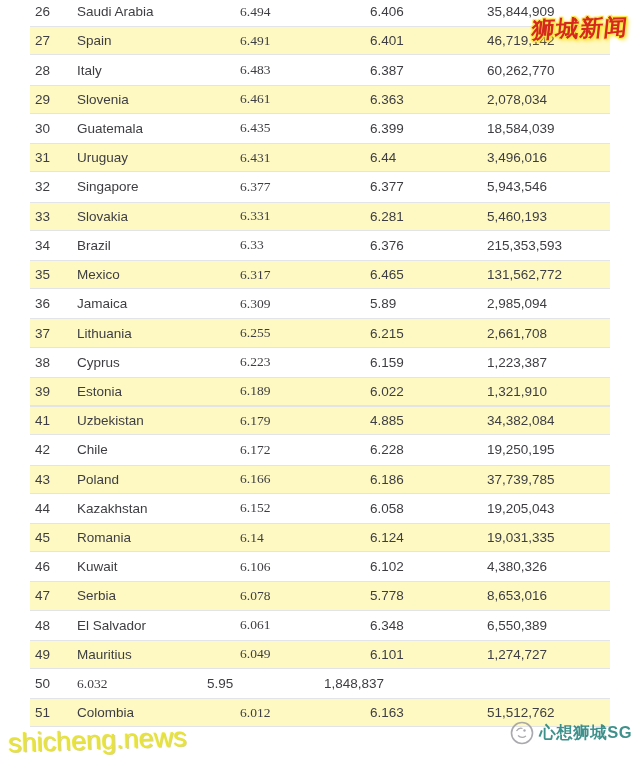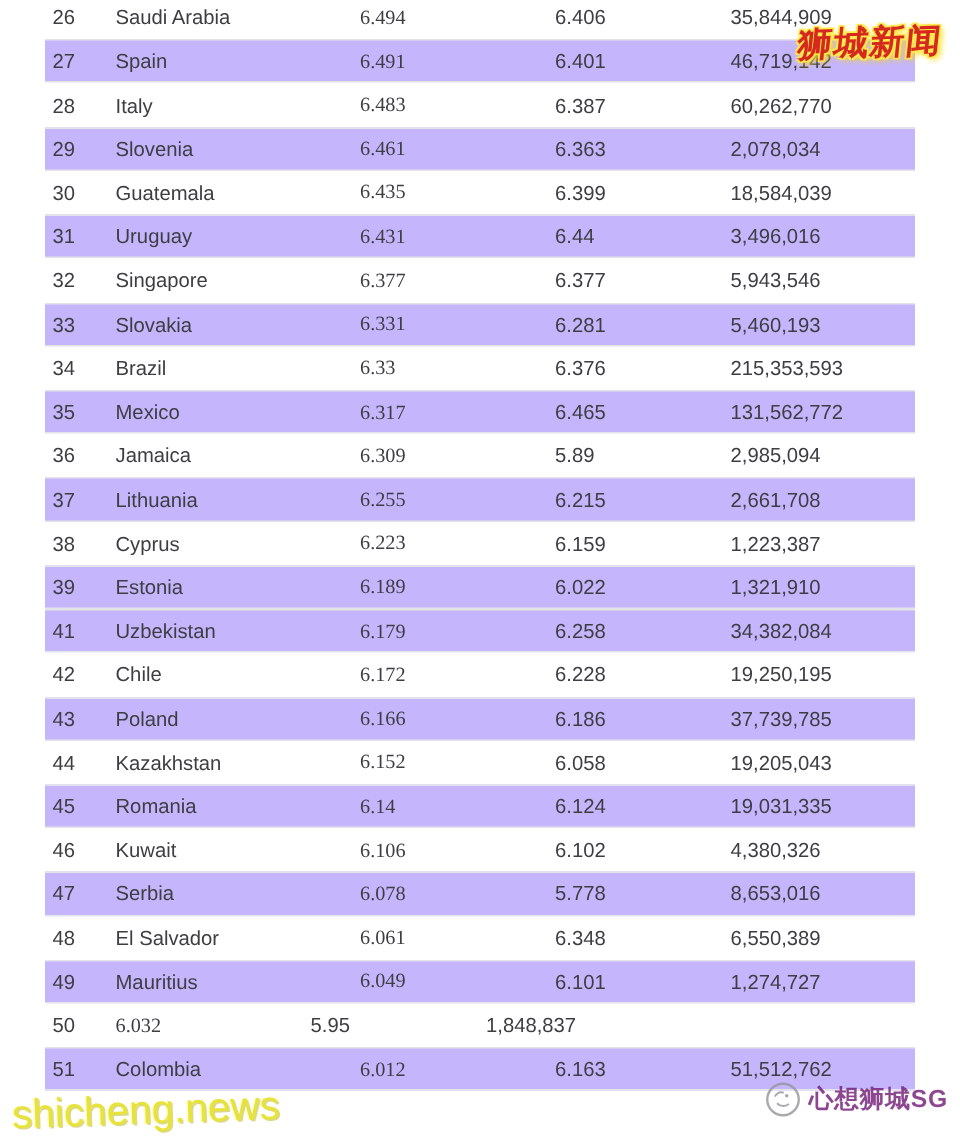--- a/index.html
+++ b/index.html
@@ -18,21 +18,21 @@
     position:absolute;left:30px;top:-3px;width:580px;
   }
   .row{
     display:flex;
     height:29.23px;
     box-sizing:border-box;
     align-items:center;
     background:#ffffff;
   }
   .row.alt{
-    background:#c4b5fd;
+    background:#fef9c3;
     border-top:1px solid #e3e4e8;
     border-bottom:1px solid #e3e4e8;
   }
   .c{
     display:block;
     font-size:13.5px;
     color:#3e3e42;
     white-space:nowrap;
     overflow:hidden;
   }
@@ -69,21 +69,21 @@
     position:absolute;
     right:8px;bottom:14px;
     display:flex;
     align-items:center;
     gap:4px;
     opacity:0.8;
   }
   .wm-bottom-right .label{
     font-size:16.5px;
     font-weight:bold;
-    color:#701a75;
+    color:#0f766e;
     letter-spacing:0.5px;
   }
   .logo-icon svg{display:block;}
 </style>
 </head>
 <body>
 
 <div class="page">
 
   <div class="top-sliver"></div>
@@ -184,21 +184,21 @@
         <span class="c rank">39</span>
         <span class="c country">Estonia</span>
         <span class="c s1">6.189</span>
         <span class="c s2">6.022</span>
         <span class="c pop">1,321,910</span>
       </div>
       <div class="row alt">
         <span class="c rank">41</span>
         <span class="c country">Uzbekistan</span>
         <span class="c s1">6.179</span>
-        <span class="c s2">6.258</span>
+        <span class="c s2">4.885</span>
         <span class="c pop">34,382,084</span>
       </div>
       <div class="row">
         <span class="c rank">42</span>
         <span class="c country">Chile</span>
         <span class="c s1">6.172</span>
         <span class="c s2">6.228</span>
         <span class="c pop">19,250,195</span>
       </div>
       <div class="row alt">

